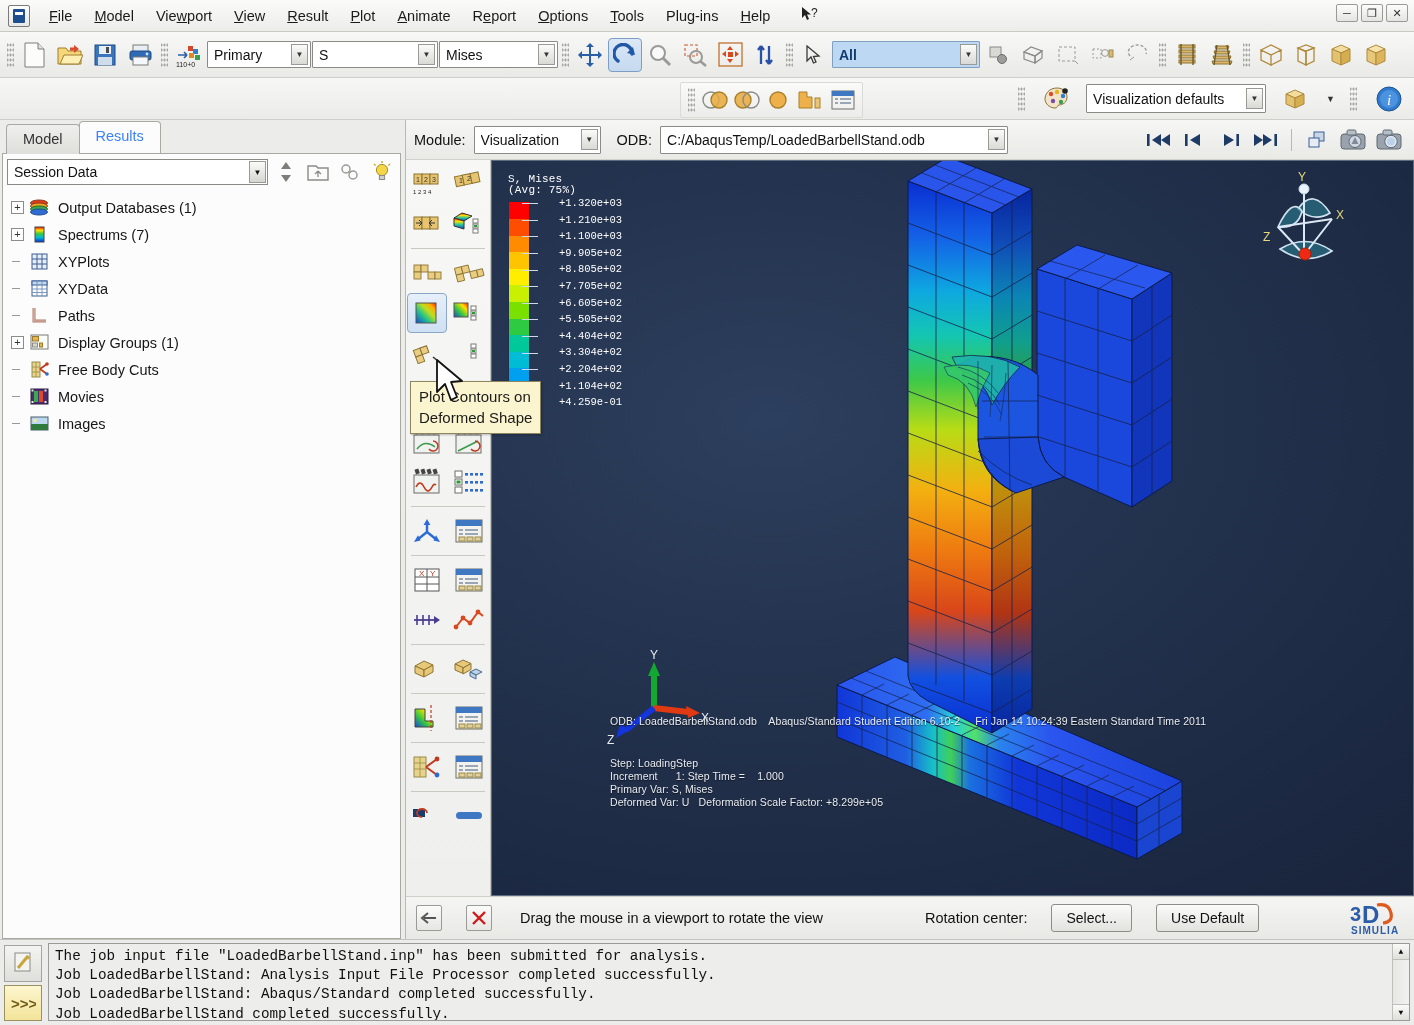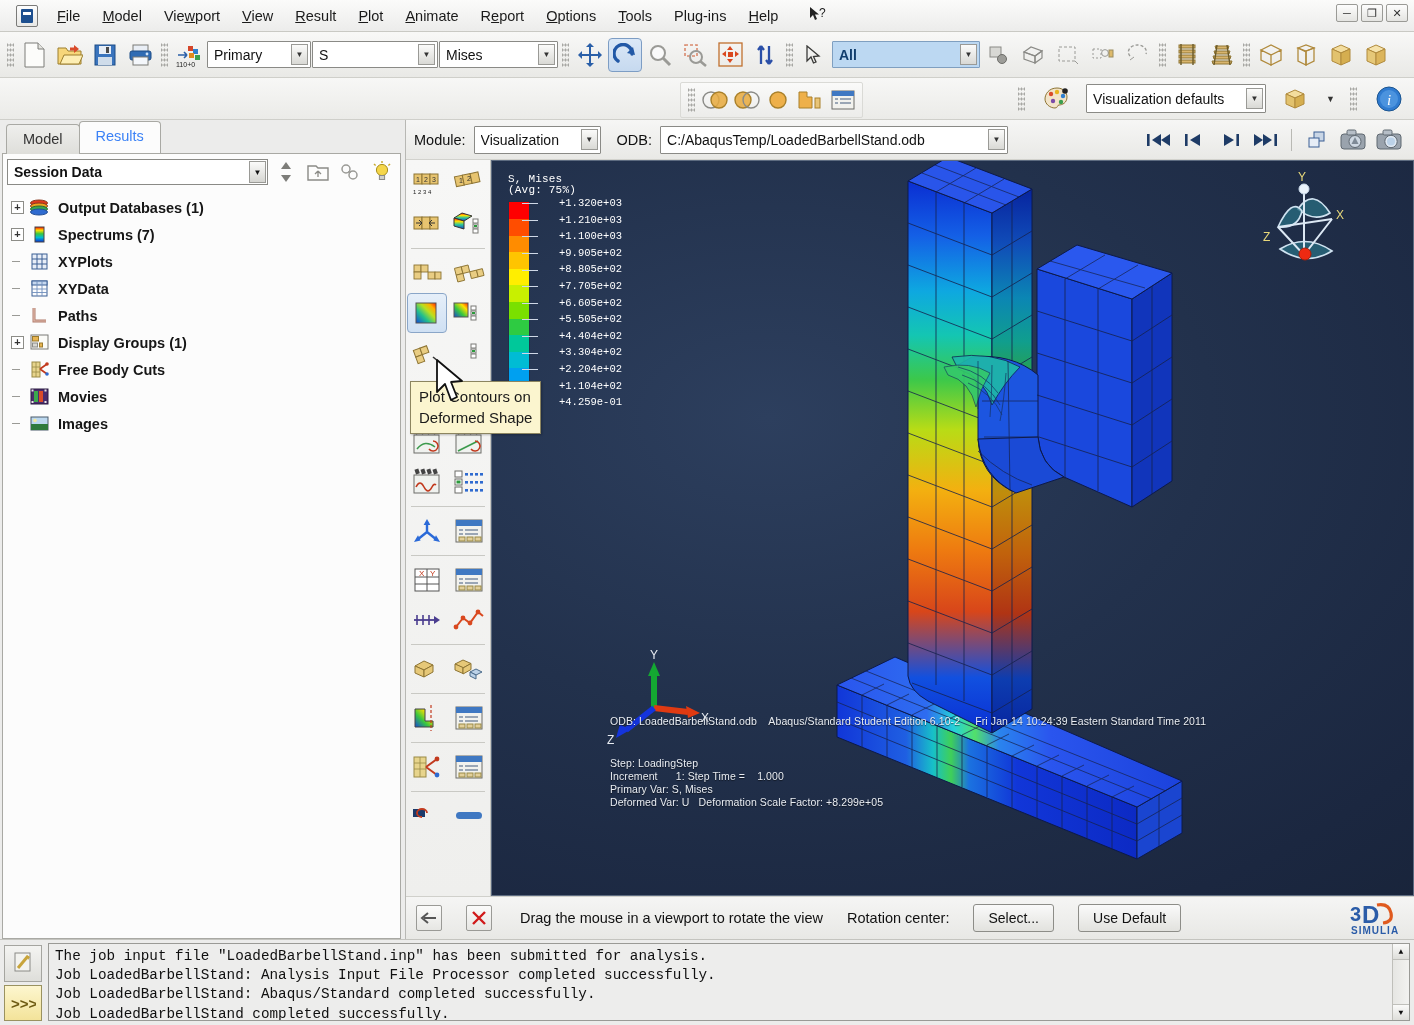--- a/index.html
+++ b/index.html
@@ -11,21 +11,21 @@
     color: #111;
     -webkit-font-smoothing: antialiased;
   }
   .app { position:relative; width:1414px; height:1025px; display:flex; flex-direction:column; }
 
   
   .menubar {
     height:32px; display:flex; align-items:center;
     background: linear-gradient(#fbfbfa,#ececeb);
     border-bottom:1px solid #c9c9c4;
-    padding-left:12px;
+    padding-left:4px;
     position:relative;
   }
   .applogo {
     width:22px; height:22px; margin:0 8px 0 4px;
     background: linear-gradient(#fdfdfd,#e8e8e6);
     border:1px solid #7a7a78; border-radius:2px;
     display:flex; align-items:center; justify-content:center;
   }
   .applogo .inner{ width:12px;height:14px;background:#1d4f8f;border-radius:1px;position:relative;}
   .applogo .inner:after{content:"";position:absolute;left:2px;top:3px;width:8px;height:3px;background:#fff;}
@@ -86,21 +86,21 @@
 
   
   .leftpanel { width:406px; display:flex; flex-direction:column; background:#ececeb; border-right:1px solid #b8b8b4;}
   .tabs { height:33px; display:flex; align-items:flex-end; padding-left:6px; background:#ececeb;}
   .tab {
     padding:6px 16px 7px 16px; font-size:14.5px; border:1px solid #a9a9a4;
     border-bottom:none; background:linear-gradient(#efefed,#dededa);
     border-radius:4px 4px 0 0; margin-right:-1px; color:#333; position:relative; top:1px;
   }
   .tab.active { background:#fcfcfc; color:#3b82f6; z-index:3; padding-bottom:9px; top:0; }
-  .treebox { flex:1; background:#fcfcfc; border:1px solid #a9a9a4; margin:0 4px 0 2px; display:flex; flex-direction:column; min-height:0;font-weight:bold;}
+  .treebox { flex:1; background:#fcfcfc; border:1px solid #a9a9a4; margin:0 4px 0 2px; display:flex; flex-direction:column; min-height:0;}
   .treetools { height:36px; display:flex; align-items:center; padding:4px 4px; gap:4px; background:#fcfcfc;}
   .sessioncombo {
     flex:1; height:26px; border:1px solid #8a8a86; background:#fff;
     display:flex; align-items:center; padding-left:6px; font-size:14px;
   }
   .sessioncombo .arrow{ width:17px;height:22px;margin-left:auto;margin-right:1px;
     background:linear-gradient(#fbfbfa,#d5d5d1); border:1px solid #9a9a96;
     display:flex;align-items:center;justify-content:center;font-size:8px;}
   .ttbtn{ width:28px;height:26px;display:flex;align-items:center;justify-content:center;}
   .treelist { flex:1; overflow:hidden; padding:4px 0 0 2px; background:#fcfcfc;}
@@ -172,21 +172,21 @@
   .cursor-arrow{ position:absolute; left:434px; top:358px; z-index:45; }
 
   
   .promptbar {
     height:43px; display:flex; align-items:center; gap:24px; padding:0 10px;
     background:linear-gradient(#f5f5f4,#e8e8e5); border-top:1px solid #d0d0cb; position:relative;
   }
   .pbtn{ width:26px;height:26px; border:1px solid #9a9a96; background:linear-gradient(#fbfbfa,#e6e6e3);
     display:flex;align-items:center;justify-content:center; font-size:15px; border-radius:2px;}
   .prompttext{ font-size:14.5px; color:#111; margin-left:4px;}
-  .rotlabel{ font-size:14.5px; color:#111; }
+  .rotlabel{ margin-left:78px; font-size:14.5px; color:#111; }
   .sbtn{ height:28px; padding:0 14px; border:1px solid #8d8d88; border-radius:3px;
     background:linear-gradient(#fafafa,#e2e2de); font-size:14px; display:flex;align-items:center;}
   .simulia{ position:absolute; right:10px; top:4px; text-align:center; }
 
   
   .msgarea{ height:86px; display:flex; background:#ececeb; border-top:1px solid #c4c4bf; padding:3px 4px 4px 4px;}
   .msgtabs{ width:44px; display:flex; flex-direction:column; gap:3px; padding-top:2px;}
   .msgtab{ width:38px;height:38px; border:1px solid #a5a5a0; background:linear-gradient(#f4f4f2,#dedeDA);
     display:flex;align-items:center;justify-content:center;}
   .msgtab.active{ background:linear-gradient(#fdf6cf,#f3e39a); border-color:#9a9260;}

